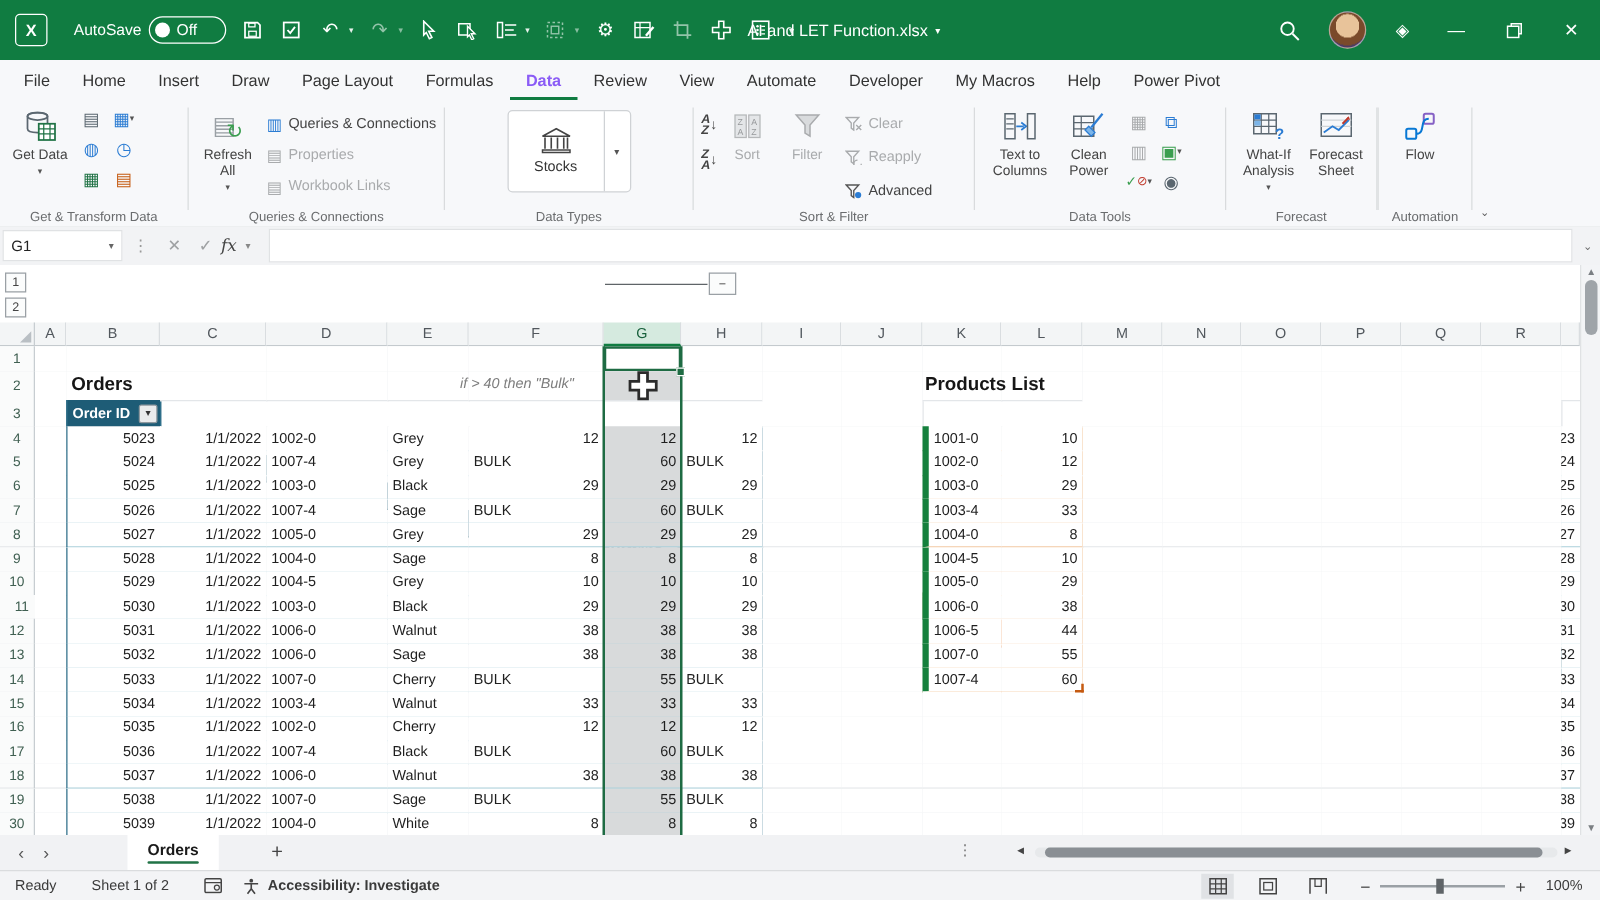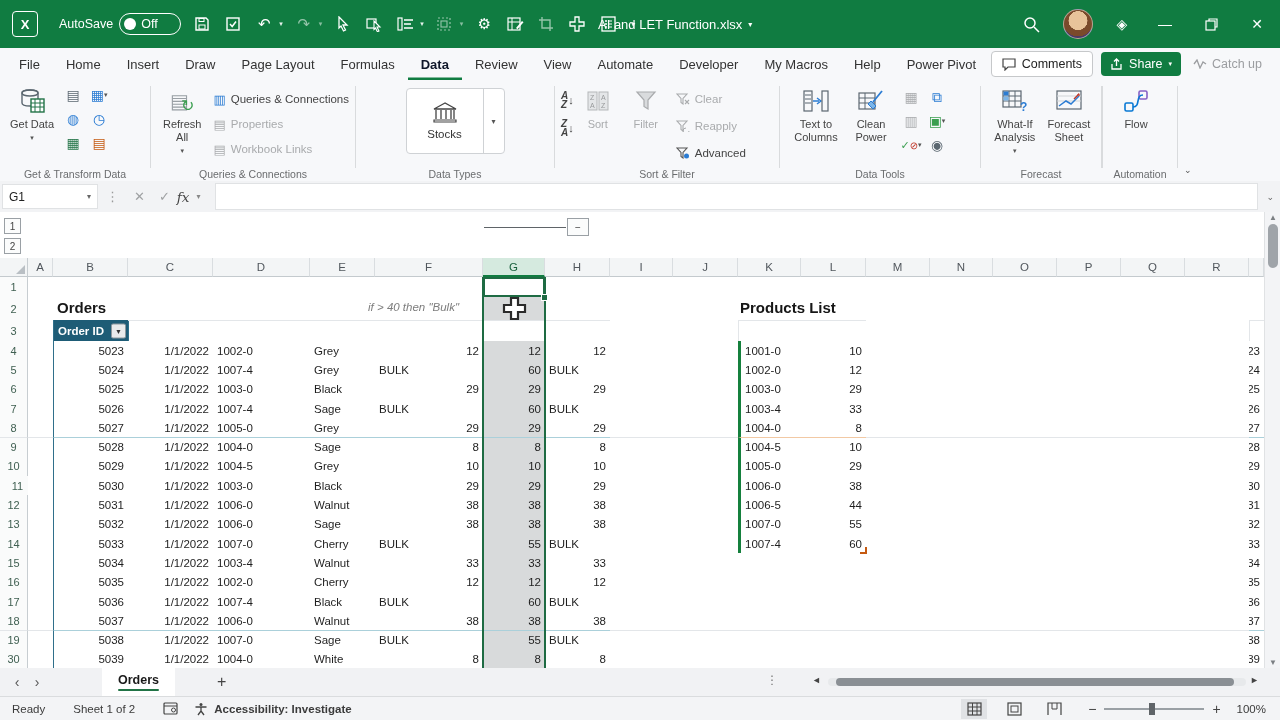--- a/index.html
+++ b/index.html
@@ -19,21 +19,21 @@
   .autosave{display:flex;align-items:center;gap:6px;margin-left:10px;font-size:12.5px}
   .as-pill{width:52px;height:20px;border:1.5px solid #fff;border-radius:11px;display:flex;align-items:center;padding:0 4px;gap:5px}
   .as-knob{width:12px;height:12px;border-radius:50%;background:#fff}
   #win-title{position:absolute;left:598px;top:0;height:48px;display:flex;align-items:center;gap:6px;font-size:13px;white-space:nowrap}
   #title-right{position:absolute;right:0;top:0;height:48px;display:flex;align-items:center}
   .tr-btn{width:46px;height:48px;display:flex;align-items:center;justify-content:center;font-size:14px;color:#fff}
   #avatar{width:28px;height:28px;border-radius:50%;background:radial-gradient(circle at 50% 38%, #e8c39a 0 42%, #7a4a2b 43% 70%, #4c3b63 71%);margin:0 9px;border:1px solid rgba(255,255,255,.5)}
   
   #tabrow{position:absolute;left:0;top:48px;width:1280px;height:32px;background:#F7F8FA;display:flex;align-items:center}
   .mtab{padding:0 13px;height:32px;display:flex;align-items:center;font-size:13px;color:#333;white-space:nowrap}
-  .mtab.active{font-weight:bold;color:#0f172a;box-shadow:inset 0 -2.5px 0 #107C41}
+  .mtab.active{font-weight:bold;color:#8b5cf6;box-shadow:inset 0 -2.5px 0 #107C41}
   #tabrow-right{margin-left:auto;display:flex;align-items:center;gap:8px;padding-right:14px}
   #comments-btn{display:flex;align-items:center;gap:6px;border:1px solid #C6C8CA;background:#fff;border-radius:4px;height:24px;padding:0 10px;font-size:12.5px;color:#222}
   #share-btn{display:flex;align-items:center;gap:6px;background:#107C41;color:#fff;border-radius:4px;height:24px;padding:0 9px;font-size:12.5px}
   #catchup-btn{display:flex;align-items:center;gap:5px;color:#9b9da0;font-size:12.5px;padding:0 4px}
   
   #ribbon{position:absolute;left:0;top:80px;width:1280px;height:101px;background:#F7F8FA;border-bottom:1px solid #D8DADC;display:flex}
   .rgroup{position:relative;height:100%;display:flex;align-items:flex-start;padding:5px 6px 16px;box-sizing:border-box}
   .glabel{position:absolute;bottom:1px;left:0;width:100%;text-align:center;font-size:10.5px;color:#6a6c6e;white-space:nowrap}
   .gdiv{width:1px;height:82px;background:#D9DBDD;margin-top:6px}
   .bigbtn{display:flex;flex-direction:column;align-items:center;font-size:11px;color:#444;line-height:13px;text-align:center;padding:1px 4px}
@@ -73,21 +73,21 @@
   .th{font-weight:bold;color:#fff;position:relative;padding-right:16px}
   .th-teal{background:#1E5C76;border-bottom:1px solid #174B61;border-right:1px solid #2E6F8A}
   .th-sel{background:#64808C}
   .th-orange{background:#ED7D31;border-bottom:1px solid #C55A11;border-right:1px solid #E8913F}
   .fbtn{position:absolute;right:2px;top:50%;transform:translateY(-50%);width:13px;height:13px;background:#E9EBEC;
         border:1px solid #8E989E;border-radius:2px;color:#333;font-size:7px;display:flex;align-items:center;justify-content:center;line-height:1}
   .ot{border-bottom:1px solid #ABD0DA}
   .ot-l{border-left:1px solid #2F6F8A}
   .ot-r{border-right:1px solid #2F6F8A}
   .pt{border-bottom:1px solid #F2C9A4}
-  .pt-l{border-left:3px solid #15803d}
+  .pt-l{border-left:5px solid #15803d}
   .pt-r{border-right:1px solid #E8913F}
   .pt-last{border-bottom:1px solid #E8913F}
   .g-sel{background:#D8DADB}
   .g-active{background:#fff;box-shadow:inset 0 0 0 2px #1E6B43}
   .ol-btn{position:absolute;box-sizing:border-box;border:1px solid #9AA0A5;background:#FBFCFC;color:#444;
           display:flex;align-items:center;justify-content:center;font-size:10px}
   #annotation{position:absolute;font-style:italic;color:#7d7d7d;font-size:11.5px;text-align:right}
   .tbl-title{position:absolute;font-weight:bold;font-size:15px;color:#161616;white-space:nowrap}
   
   #vscroll{position:absolute;right:0;top:212px;width:16px;height:456px;background:#F3F4F6;border-left:1px solid #E0E2E4;box-sizing:border-box}
@@ -235,42 +235,20 @@
       <div class="mtab">Formulas</div>
       <div class="mtab active">Data</div>
       <div class="mtab">Review</div>
       <div class="mtab">View</div>
       <div class="mtab">Automate</div>
       <div class="mtab">Developer</div>
       <div class="mtab">My Macros</div>
       <div class="mtab">Help</div>
       <div class="mtab">Power Pivot</div>
     </div>
-  <div id="tabrow-right">
-    <div id="comments-btn">
-      <svg width="14" height="13" viewBox="0 0 14 13">
-          <path d="M1 1h12v8H6l-3 3v-3H1z" fill="none" stroke="#444" stroke-width="1.2"></path>
-        </svg>
-      <span>Comments</span>
-    </div>
-    <div id="share-btn">
-      <svg width="13" height="13" viewBox="0 0 13 13">
-          <path d="M6.5 8V1M4 3.5L6.5 1 9 3.5" fill="none" stroke="#fff" stroke-width="1.3"></path>
-          <path d="M2 6v5h9V6" fill="none" stroke="#fff" stroke-width="1.3"></path>
-        </svg>
-      <span>Share</span>
-        <span style="font-size:7px">▾</span>
-    </div>
-    <div id="catchup-btn">
-      <svg width="14" height="10" viewBox="0 0 14 10">
-          <path d="M1 5l3-4 3 8 3-6 3 2" fill="none" stroke="#9b9da0" stroke-width="1.3"></path>
-        </svg>
-      <span>Catch up</span>
-    </div>
-  </div>
 </div>
 
 <div id="ribbon">
 
   <div class="rgroup" style="width:150px">
     <div class="bigbtn">
       <div class="bicon">
         <svg width="28" height="28" viewBox="0 0 28 28">
             <path d="M4 6c0-2 4-3 8-3s8 1 8 3v10c0 2-4 3-8 3s-8-1-8-3z" fill="none" stroke="#5B6770" stroke-width="1.4"></path>
             <ellipse cx="12" cy="6" rx="8" ry="3" fill="none" stroke="#5B6770" stroke-width="1.4"></ellipse>

